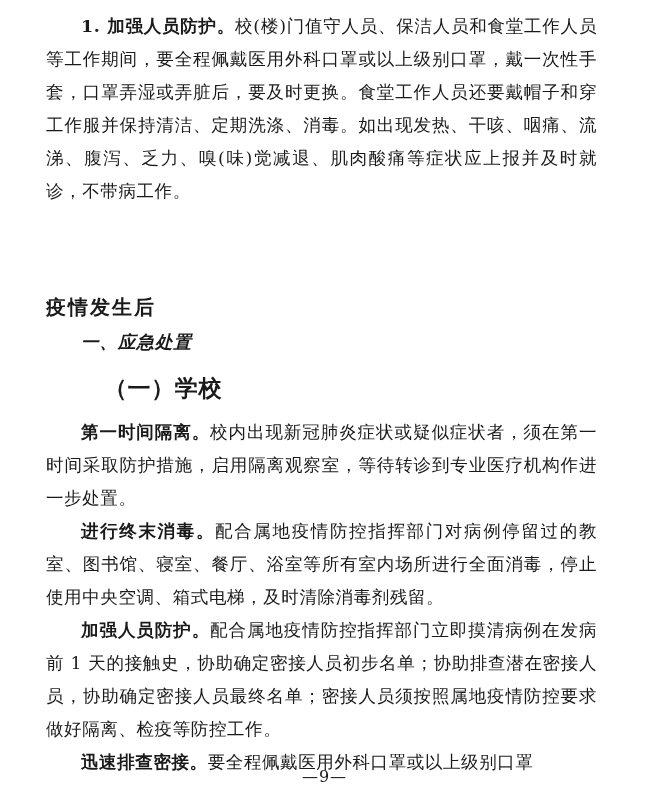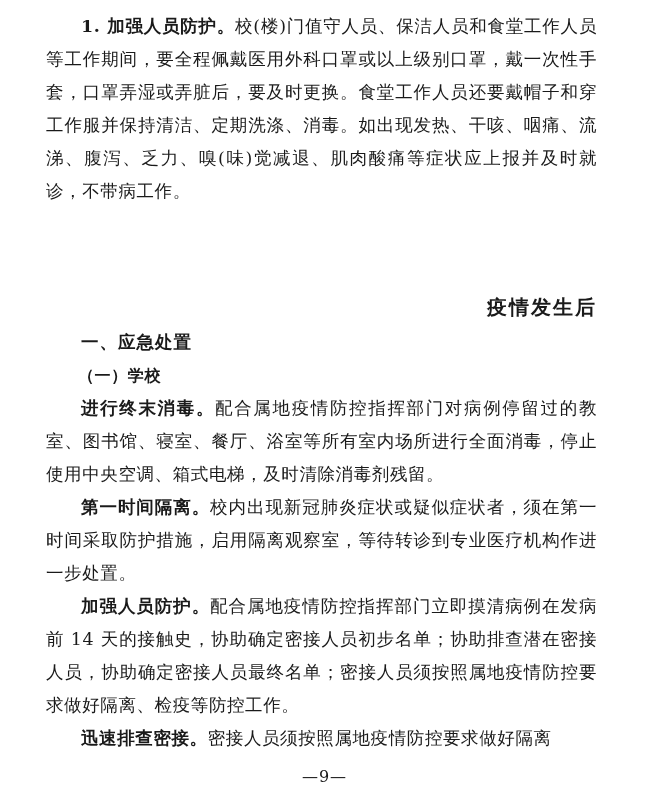--- a/index.html
+++ b/index.html
@@ -33,42 +33,43 @@
   .indent2 {
     text-indent: 2em;
   }
   .bold-lead {
     font-weight: bold;
   }
   .spacer-lg {
     height: 78px;
   }
   .section-title {
-    text-align: right;
+    text-align: left;
     font-size: 20px;
     font-weight: bold;
     line-height: 34px;
     letter-spacing: 2px;
     margin: 0;
     padding: 4px 0 2px 0;
   }
   .sub-head {
     font-size: 17.5px;
     font-weight: bold;
     line-height: 33px;
     letter-spacing: 1px;
     text-indent: 2em;
     margin: 0;
+    font-style: italic;
   }
   .sub-head2 {
-    font-size: 16px;
+    font-size: 23px;
     line-height: 33px;
     letter-spacing: 0.6px;
     text-indent: 2em;
-    margin: 0;
+    margin: 12px;
   }
   .footer {
     position: absolute;
     left: 0;
     right: 0;
     bottom: 14px;
     text-align: center;
     font-size: 16px;
     letter-spacing: 1px;
     color: #1a1a1a;
@@ -82,23 +83,23 @@
   <p class="para indent2"><span class="bold-lead">1. 加强人员防护。</span><span>校(楼)门值守人员、保洁人员和食堂工作人员等工作期间，要全程佩戴医用外科口罩或以上级别口罩，戴一次性手套，口罩弄湿或弄脏后，要及时更换。食堂工作人员还要戴帽子和穿工作服并保持清洁、定期洗涤、消毒。如出现发热、干咳、咽痛、流涕、腹泻、乏力、嗅(味)觉减退、肌肉酸痛等症状应上报并及时就诊，不带病工作。</span></p>
 
   <div class="spacer-lg"></div>
 
   <h2 class="section-title">疫情发生后</h2>
 
   <h3 class="sub-head">一、应急处置</h3>
 
   <h4 class="sub-head2">（一）学校</h4>
 
+  <p class="para indent2"><span class="bold-lead">第一时间隔离。</span><span>校内出现新冠肺炎症状或疑似症状者，须在第一时间采取防护措施，启用隔离观察室，等待转诊到专业医疗机构作进一步处置。</span></p>
+
   <p class="para indent2"><span class="bold-lead">进行终末消毒。</span><span>配合属地疫情防控指挥部门对病例停留过的教室、图书馆、寝室、餐厅、浴室等所有室内场所进行全面消毒，停止使用中央空调、箱式电梯，及时清除消毒剂残留。</span></p>
 
-  <p class="para indent2"><span class="bold-lead">第一时间隔离。</span><span>校内出现新冠肺炎症状或疑似症状者，须在第一时间采取防护措施，启用隔离观察室，等待转诊到专业医疗机构作进一步处置。</span></p>
+  <p class="para indent2"><span class="bold-lead">加强人员防护。</span><span>配合属地疫情防控指挥部门立即摸清病例在发病前 1 天的接触史，协助确定密接人员初步名单；协助排查潜在密接人员，协助确定密接人员最终名单；密接人员须按照属地疫情防控要求做好隔离、检疫等防控工作。</span></p>
 
-  <p class="para indent2"><span class="bold-lead">加强人员防护。</span><span>配合属地疫情防控指挥部门立即摸清病例在发病前 14 天的接触史，协助确定密接人员初步名单；协助排查潜在密接人员，协助确定密接人员最终名单；密接人员须按照属地疫情防控要求做好隔离、检疫等防控工作。</span></p>
-
-  <p class="para indent2"><span class="bold-lead">迅速排查密接。</span><span>密接人员须按照属地疫情防控要求做好隔离</span></p>
+  <p class="para indent2"><span class="bold-lead">迅速排查密接。</span><span>要全程佩戴医用外科口罩或以上级别口罩</span></p>
 
   <div class="footer">—9—</div>
 
 </div>
 
 </body></html>

